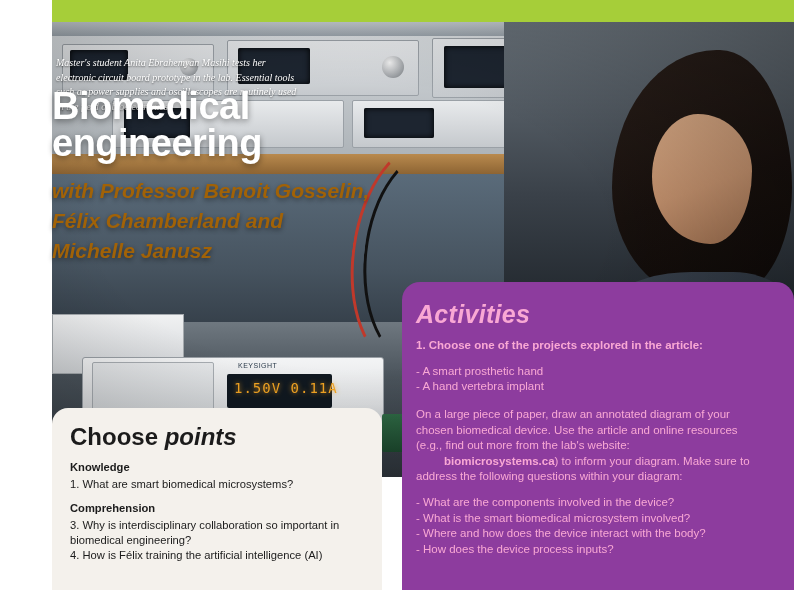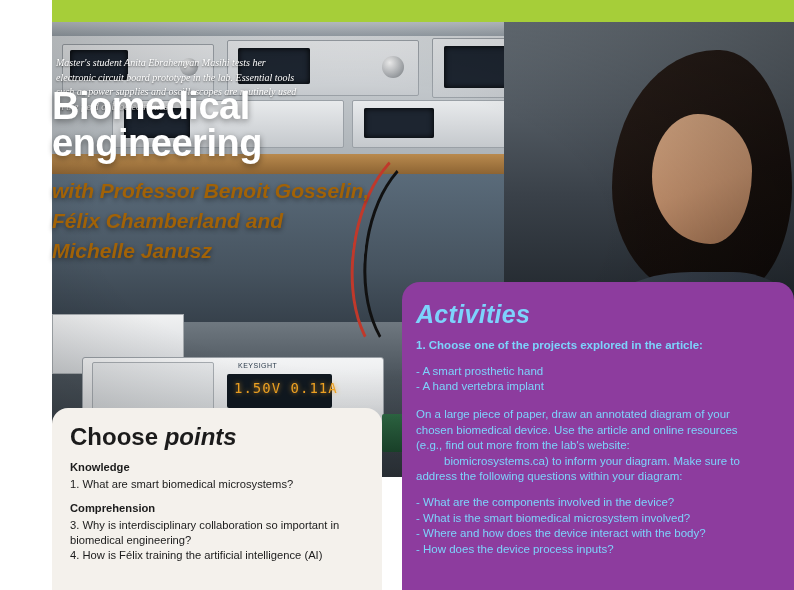--- a/index.html
+++ b/index.html
@@ -202,21 +202,21 @@
   }
 
   
   .activities {
     position: absolute;
     left: 402px; top: 282px;
     width: 392px; height: 308px;
     background: #8d3c9e;
     border-top-left-radius: 18px;
     border-top-right-radius: 18px;
-    color: #7dd3fc;
+    color: #f9a8d4;
     overflow: hidden;
   }
   .activities h2 {
     margin: 0;
     position: absolute;
     left: 14px; top: 18px;
     font-size: 25px;
     font-style: italic;
     font-weight: bold;
     letter-spacing: .3px;
@@ -232,21 +232,21 @@
     font-weight: bold;
     margin: 0 0 10px 0;
   }
   .act-list {
     margin: 0 0 12px 0;
   }
   .act-p {
     margin: 0 0 10px 0;
   }
   .act-p .bold {
-    font-weight: normal;
+    font-weight: bold;
     padding-left: 28px;
   }
   .act-sub {
     margin: 0;
   }
 
   
   .talking {
     position: absolute;
     left: 52px; top: 408px;

